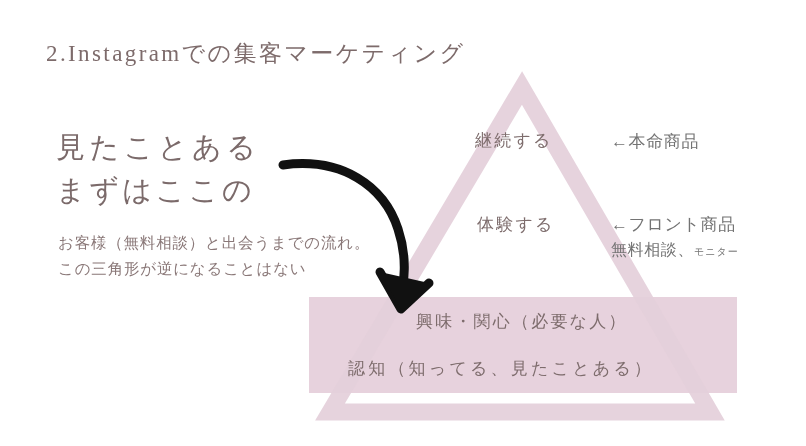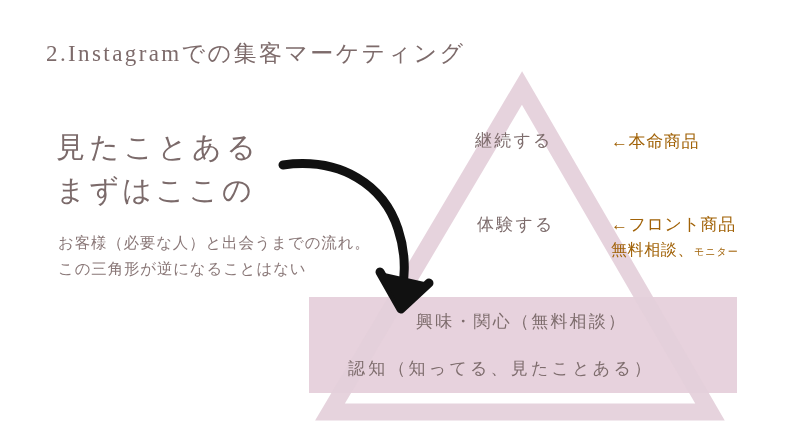--- a/index.html
+++ b/index.html
@@ -74,21 +74,21 @@
     white-space: nowrap;
   }
   .stage-keizoku { left: 463px; top: 129px; }
   .stage-taiken  { left: 465px; top: 213px; }
   .stage-kyomi   { left: 404px; top: 310px; }
   .stage-ninchi  { left: 336px; top: 357px; letter-spacing: 3.2px; }
 
   
   .annotation {
     position: absolute;
-    color: #a16207;
+    color: #737373;
     white-space: nowrap;
     font-size: 17px;
     letter-spacing: 0.6px;
   }
   .anno-honmei { left: 599px; top: 130px; }
   .anno-front  { left: 599px; top: 213px; }
   .anno-muryo  { left: 599px; top: 240px; font-size: 16px; }
   .anno-muryo .small { font-size: 10px; letter-spacing: 1px; }
 </style>
 </head>
@@ -110,29 +110,29 @@
   </svg>
 
   <div class="slide-title">2.Instagramでの集客マーケティング</div>
 
   <div class="headline">
     <div class="line1">見たことある</div>
     <div class="line2">まずはここの</div>
   </div>
 
   <div class="left-note">
-    <div>お客様（必要な人）と出会うまでの流れ。</div>
+    <div>お客様（無料相談）と出会うまでの流れ。</div>
     <div>この三角形が逆になることはない</div>
   </div>
 
   <div class="stage-label stage-keizoku">継続する</div>
 
   <div class="stage-label stage-taiken">体験する</div>
 
-  <div class="stage-label stage-kyomi">興味・関心（無料相談）</div>
+  <div class="stage-label stage-kyomi">興味・関心（必要な人）</div>
 
   <div class="stage-label stage-ninchi">認知（知ってる、見たことある）</div>
 
   <div class="annotation anno-honmei">←本命商品</div>
 
   <div class="annotation anno-front">←フロント商品</div>
 
   <div class="annotation anno-muryo">
     <span>無料相談、</span><span class="small">モニター</span>
   </div>

